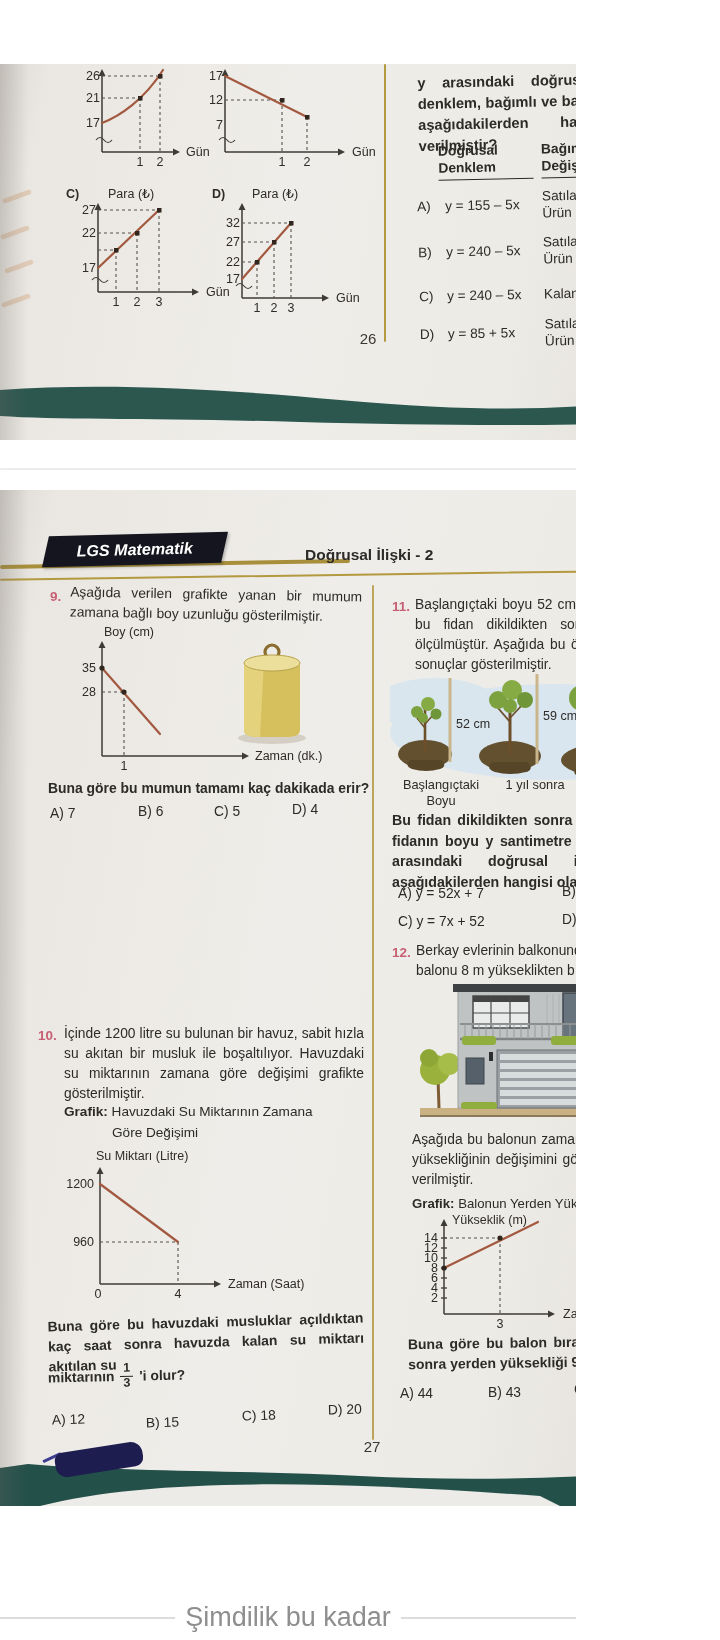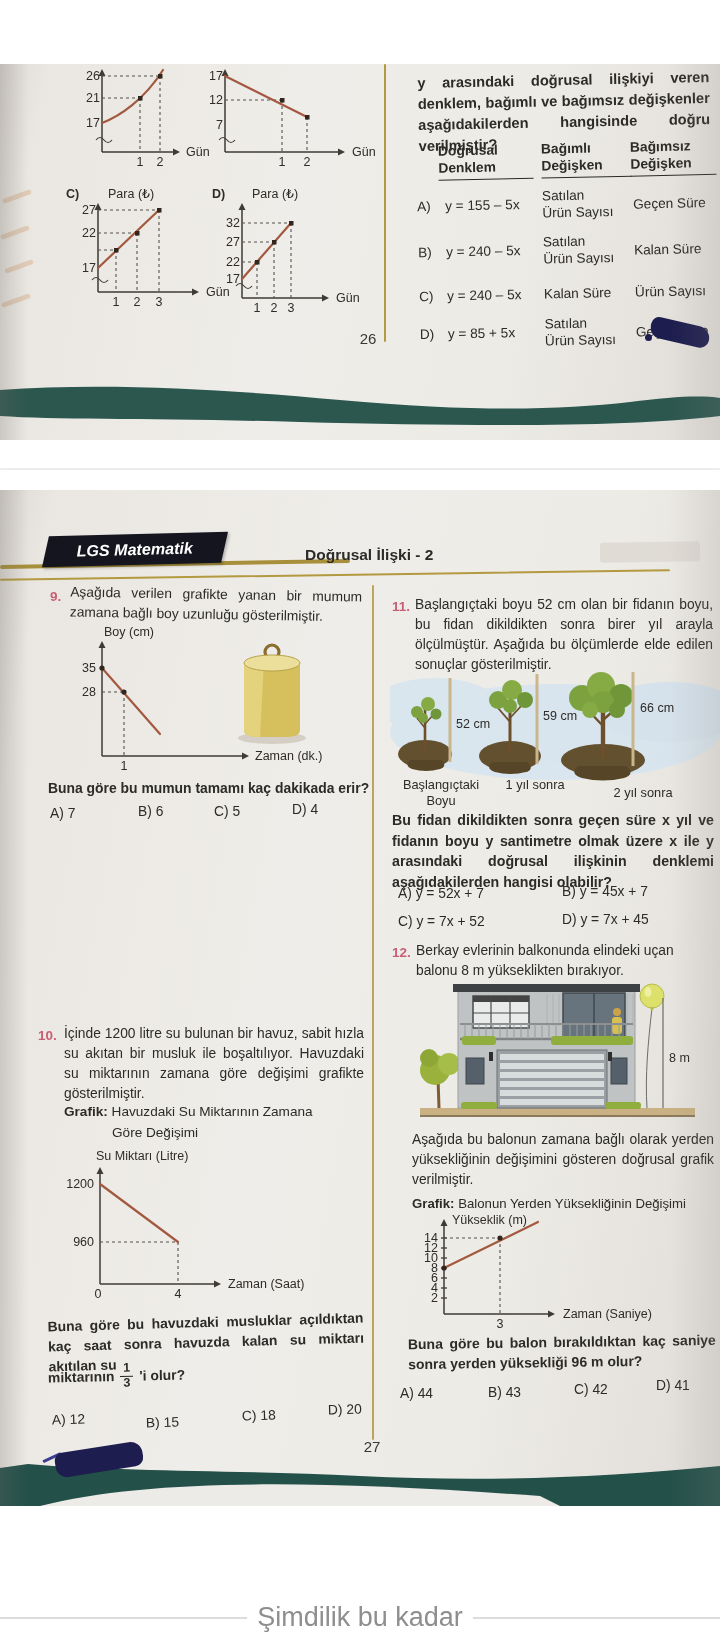--- a/index.html
+++ b/index.html
@@ -1,16 +1,16 @@
 <!DOCTYPE html>
 <html><head>
 <meta charset="utf-8">
 <style>
   html,body{margin:0;padding:0;background:#fff;}
-  #screen{position:relative;width:720px;height:1640px;overflow:hidden;background:#fff;
+  #screen{position:relative;width:576px;height:1640px;overflow:hidden;background:#fff;
           font-family:"Liberation Sans","DejaVu Sans",sans-serif;color:#2d2b28;}
   .photo{position:absolute;left:0;width:720px;overflow:hidden;
          background:linear-gradient(100deg,#dcd8d2 0%,#eae7e2 6%,#efedе9 40%,#edebe6 70%,#e2dfda 96%);}
   .photo{background:linear-gradient(100deg,#dcd8d2 0%,#eae7e2 6%,#efede9 40%,#edebe6 70%,#e2dfda 96%);}
   .photo::before{content:"";position:absolute;inset:0;z-index:6;pointer-events:none;
      background:linear-gradient(90deg,rgba(110,105,98,.25),rgba(255,255,255,0) 28px,rgba(255,255,255,0) 93%,rgba(140,135,128,.18));}
   .abs{position:absolute;}
   .txt{position:absolute;line-height:1.45;}
   .bold{font-weight:bold;}
   .just{text-align:justify;}

